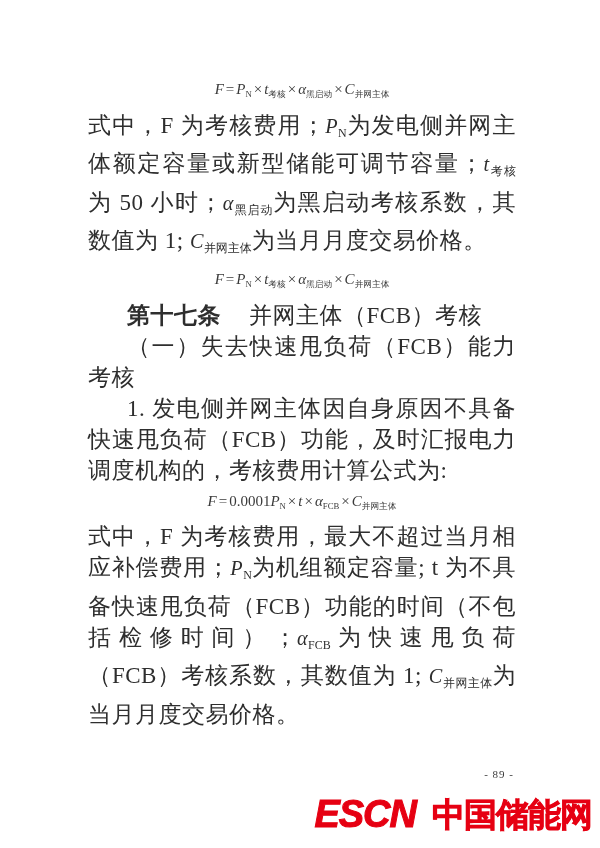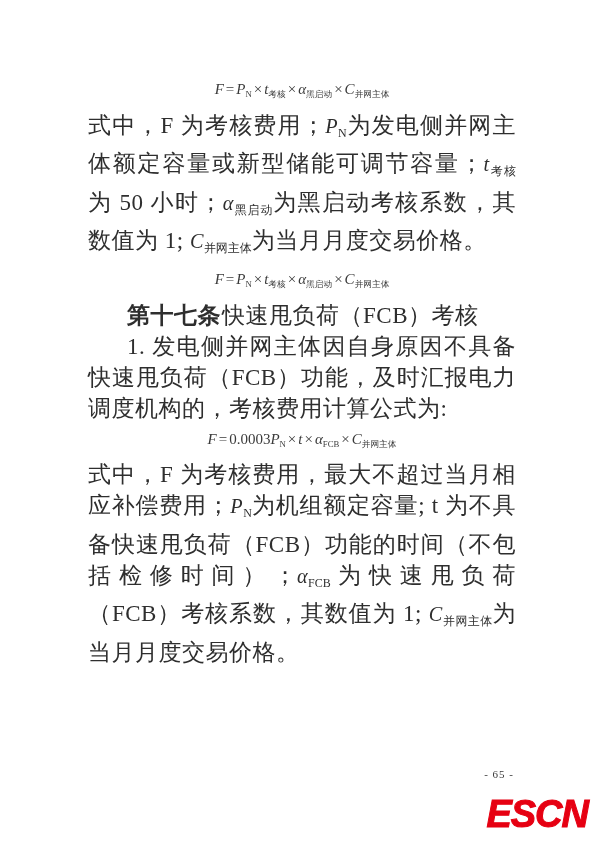--- a/index.html
+++ b/index.html
@@ -23,21 +23,21 @@
     margin: 0;
     font-size: 23px;
     line-height: 31px;
     text-align: justify;
     text-justify: inter-character;
     letter-spacing: 0.5px;
   }
   .indent { text-indent: 39px; }
   .heading .article-num {
     font-weight: bold;
-    margin-right: 1px;
+    margin-right: 28px;
   }
   .formula {
     margin: 0;
     font-size: 15px;
     line-height: 31px;
     text-align: center;
     letter-spacing: 0;
     color: #3a3a3a;
   }
   .mvar { font-style: italic; font-family: "Liberation Serif", "DejaVu Serif", serif; }
@@ -69,21 +69,21 @@
     font-weight: bold;
     line-height: 1;
     display: flex;
     align-items: center;
   }
   .logo-latin {
     font-size: 38px;
     font-style: italic;
     font-weight: bold;
     letter-spacing: -1px;
-    margin-right: 4px;
+    margin-right: 16px;
     -webkit-text-stroke: 1px currentColor;
   }
   .logo-cn {
     font-size: 33px;
     font-weight: bold;
     letter-spacing: -1px;
     -webkit-text-stroke: 0.8px currentColor;
   }
 </style>
 </head>
@@ -94,30 +94,32 @@
 
     <div class="formula"><span class="mvar">F</span><span class="mop">=</span><span class="mvar">P</span><sub class="msub">N</sub><span class="mop">×</span><span class="mvar">t</span><sub class="msub">考核</sub><span class="mop">×</span><span class="mvar">α</span><sub class="msub">黑启动</sub><span class="mop">×</span><span class="mvar">C</span><sub class="msub">并网主体</sub></div>
 
     <p class="para">式中，F 为考核费用；<span class="mvar">P</span><sub class="msub">N</sub>为发电侧并网主体额定容量或新型储能可调节容量；<span class="mvar">t</span><sub class="msub">考核</sub>为 50 小时；<span class="mvar">α</span><sub class="msub">黑启动</sub>为黑启动考核系数，其数值为 1; <span class="mvar">C</span><sub class="msub">并网主体</sub>为当月月度交易价格。</p>
 
 
     <div class="formula"><span class="mvar">F</span><span class="mop">=</span><span class="mvar">P</span><sub class="msub">N</sub><span class="mop">×</span><span class="mvar">t</span><sub class="msub">考核</sub><span class="mop">×</span><span class="mvar">α</span><sub class="msub">黑启动</sub><span class="mop">×</span><span class="mvar">C</span><sub class="msub">并网主体</sub></div>
 
 
     <p class="para indent heading">
-      <span class="article-num">第十七条</span><span>快速甩负荷（FCB）考核</span>
+      <span class="article-num">第十七条</span><span>并网主体（FCB）考核</span>
     </p>
 
+    <p class="para indent">（一）失去快速甩负荷（FCB）能力考核</p>
 
     <p class="para indent">1. 发电侧并网主体因自身原因不具备快速甩负荷（FCB）功能，及时汇报电力调度机构的，考核费用计算公式为:</p>
 
-    <div class="formula"><span class="mvar">F</span><span class="mop">=</span><span class="mnum">0.0003</span><span class="mvar">P</span><sub class="msub">N</sub><span class="mop">×</span><span class="mvar">t</span><span class="mop">×</span><span class="mvar">α</span><sub class="msub">FCB</sub><span class="mop">×</span><span class="mvar">C</span><sub class="msub">并网主体</sub></div>
+    <div class="formula"><span class="mvar">F</span><span class="mop">=</span><span class="mnum">0.0001</span><span class="mvar">P</span><sub class="msub">N</sub><span class="mop">×</span><span class="mvar">t</span><span class="mop">×</span><span class="mvar">α</span><sub class="msub">FCB</sub><span class="mop">×</span><span class="mvar">C</span><sub class="msub">并网主体</sub></div>
 
     <p class="para">式中，F 为考核费用，最大不超过当月相应补偿费用；<span class="mvar">P</span><sub class="msub">N</sub>为机组额定容量; t 为不具备快速甩负荷（FCB）功能的时间（不包括检修时间）；<span class="mvar">α</span><sub class="msub">FCB</sub>为快速甩负荷（FCB）考核系数，其数值为 1; <span class="mvar">C</span><sub class="msub">并网主体</sub>为当月月度交易价格。</p>
 
   </div>
 
-  <div class="page-number">- 65 -</div>
+  <div class="page-number">- 89 -</div>
 
   <div class="logo" style="color: rgb(230, 0, 18);">
     <span class="logo-latin">ESCN</span>
+    <span class="logo-cn">中国储能网</span>
   </div>
 </div>
 
 </body></html>

